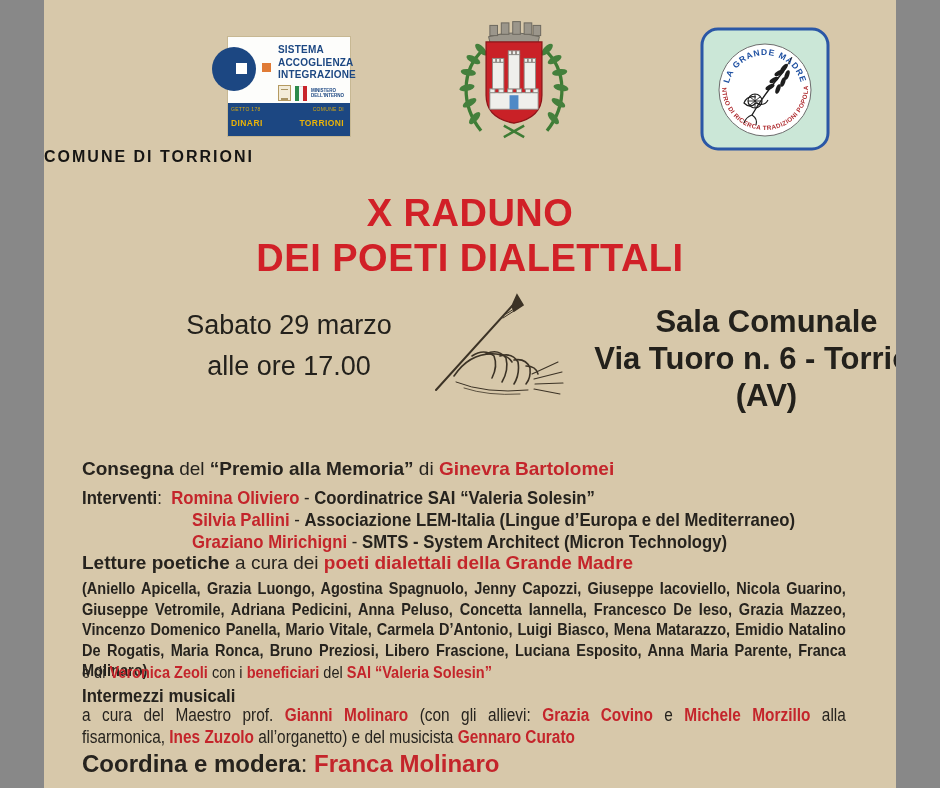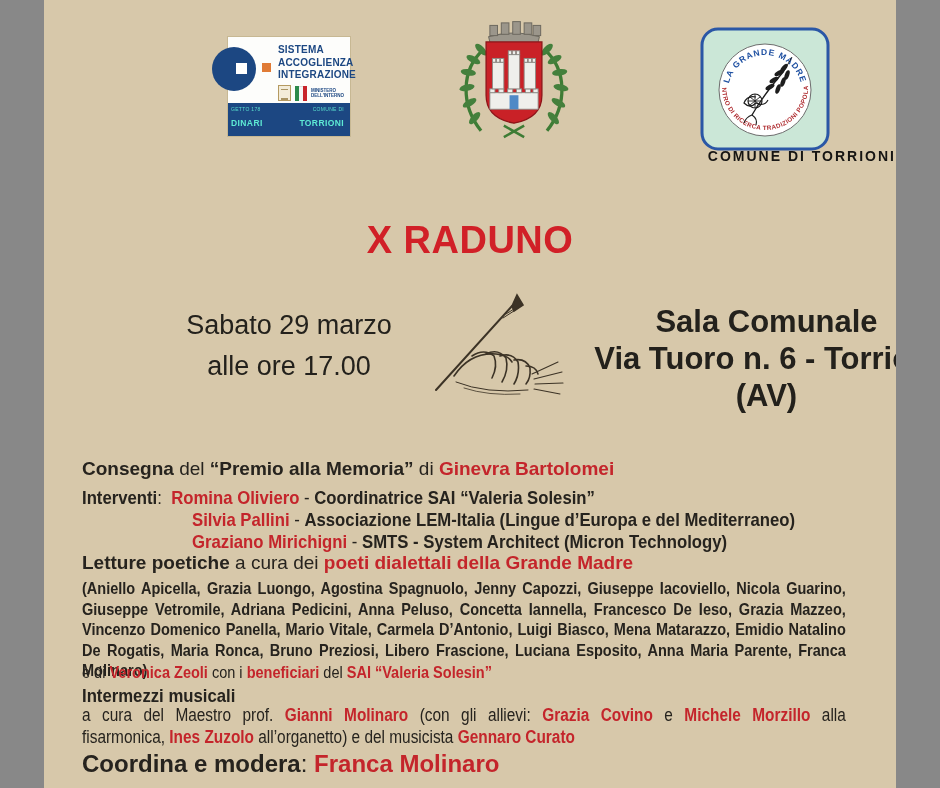--- a/index.html
+++ b/index.html
@@ -24,32 +24,32 @@
   .stamp{width:13px;height:16px;border:1px solid #b59a61;background:#f3ecd9;position:relative;}
   .stamp::after{content:"";position:absolute;left:2px;top:3px;right:2px;height:8px;
                 border-top:1px solid #a99464;border-bottom:2px solid #a99464;}
   .flag{display:flex;height:15px;}
   .flag i{display:block;width:4px;height:15px;}
   .flag i:nth-child(1){background:#2c8a4b;}
   .flag i:nth-child(2){background:#f5f5f5;border-top:1px solid #ddd;}
   .flag i:nth-child(3){background:#c8242b;}
   .ministry{font-size:4.5px;line-height:5px;color:var(--navy);font-weight:bold;width:34px;}
   .sai-band{position:absolute;left:0;right:0;bottom:0;height:33px;background:var(--navy);
-            color:#5eead4;display:flex;justify-content:space-between;padding:3px 6px 0 3px;gap:31px;}
+            color:#eab308;display:flex;justify-content:space-between;padding:3px 6px 0 3px;gap:31px;}
   .sai-band .col{display:flex;flex-direction:column;}
   .sai-band .tiny{font-size:5px;letter-spacing:.3px;opacity:.9;}
   .sai-band .big{font-size:8.5px;font-weight:bold;margin-top:6px;letter-spacing:.4px;}
   .sai-band .right{text-align:right;}
   .coat{position:absolute;left:405px;top:14px;width:130px;height:132px;}
-  .comune{position:absolute;left:0;right:0;top:148px;text-align:right;
-          font-size:14px;font-weight:bold;letter-spacing:2px;color:#161513;}
+  .comune{position:absolute;left:0;right:0;top:148px;text-align:left;
+          font-size:16px;font-weight:bold;letter-spacing:2px;color:#161513;}
   .gm{position:absolute;left:656px;top:27px;width:130px;height:124px;}
   
   .title{position:absolute;left:0;right:0;top:191px;text-align:center;
-         color:var(--title-red);font-size:38px;font-weight:bold;line-height:45px;letter-spacing:.5px;margin-top:27px;}
+         color:var(--title-red);font-size:38px;font-weight:bold;line-height:45px;letter-spacing:.5px;}
   
   .when{position:absolute;left:95px;top:305px;width:300px;text-align:center;
         font-size:27px;font-weight:normal;line-height:41px;color:#23211c;}
   .quill{position:absolute;left:376px;top:290px;width:152px;height:108px;}
   .where{position:absolute;left:525px;top:303px;width:395px;text-align:center;
          font-size:31px;font-weight:bold;line-height:37px;color:#23211c;}
   
   .program{position:absolute;left:38px;top:428px;width:868px;height:352px;font-size:19px;}
   .program .abs{position:absolute;left:0;width:100%;}
   .seg-n{font-weight:400;color:var(--ink);}
@@ -191,20 +191,21 @@
       <circle cx="55" cy="74" r="7" stroke-width="1.2"></circle>
       <path d="M50 70 l10 8 M60 70 l-10 8 M48 74 h14 M55 67 v14" stroke-width="0.9"></path>
       <path d="M52 88 q-6 2 -8 8 M52 88 q6 4 4 10" stroke-width="1.1"></path>
     </g>
   </svg>
 
   <div class="comune">COMUNE DI TORRIONI</div>
 
   <div class="title">
     <div>X RADUNO</div>
+    <div>DEI POETI DIALETTALI</div>
   </div>
 
   <div class="when">
     <div>Sabato 29 marzo</div>
     <div>alle ore 17.00</div>
   </div>
 
   <svg class="quill" viewBox="0 0 152 108">
     <g stroke="#3c3326" fill="none" stroke-width="1.6" stroke-linecap="round">
       <path d="M16 100 L92 16" stroke-width="2"></path>

